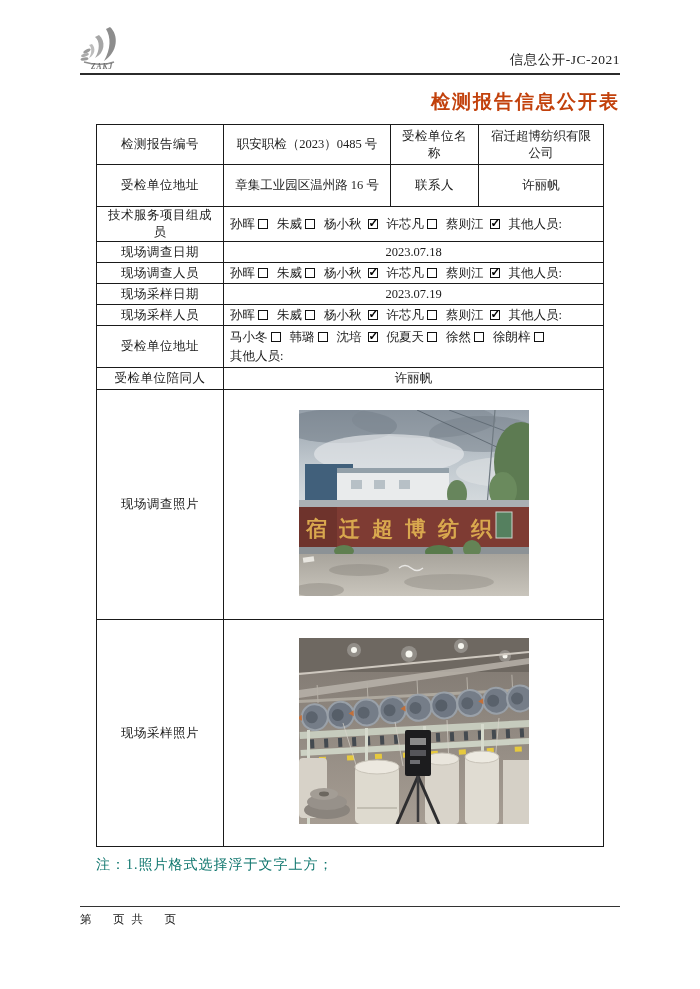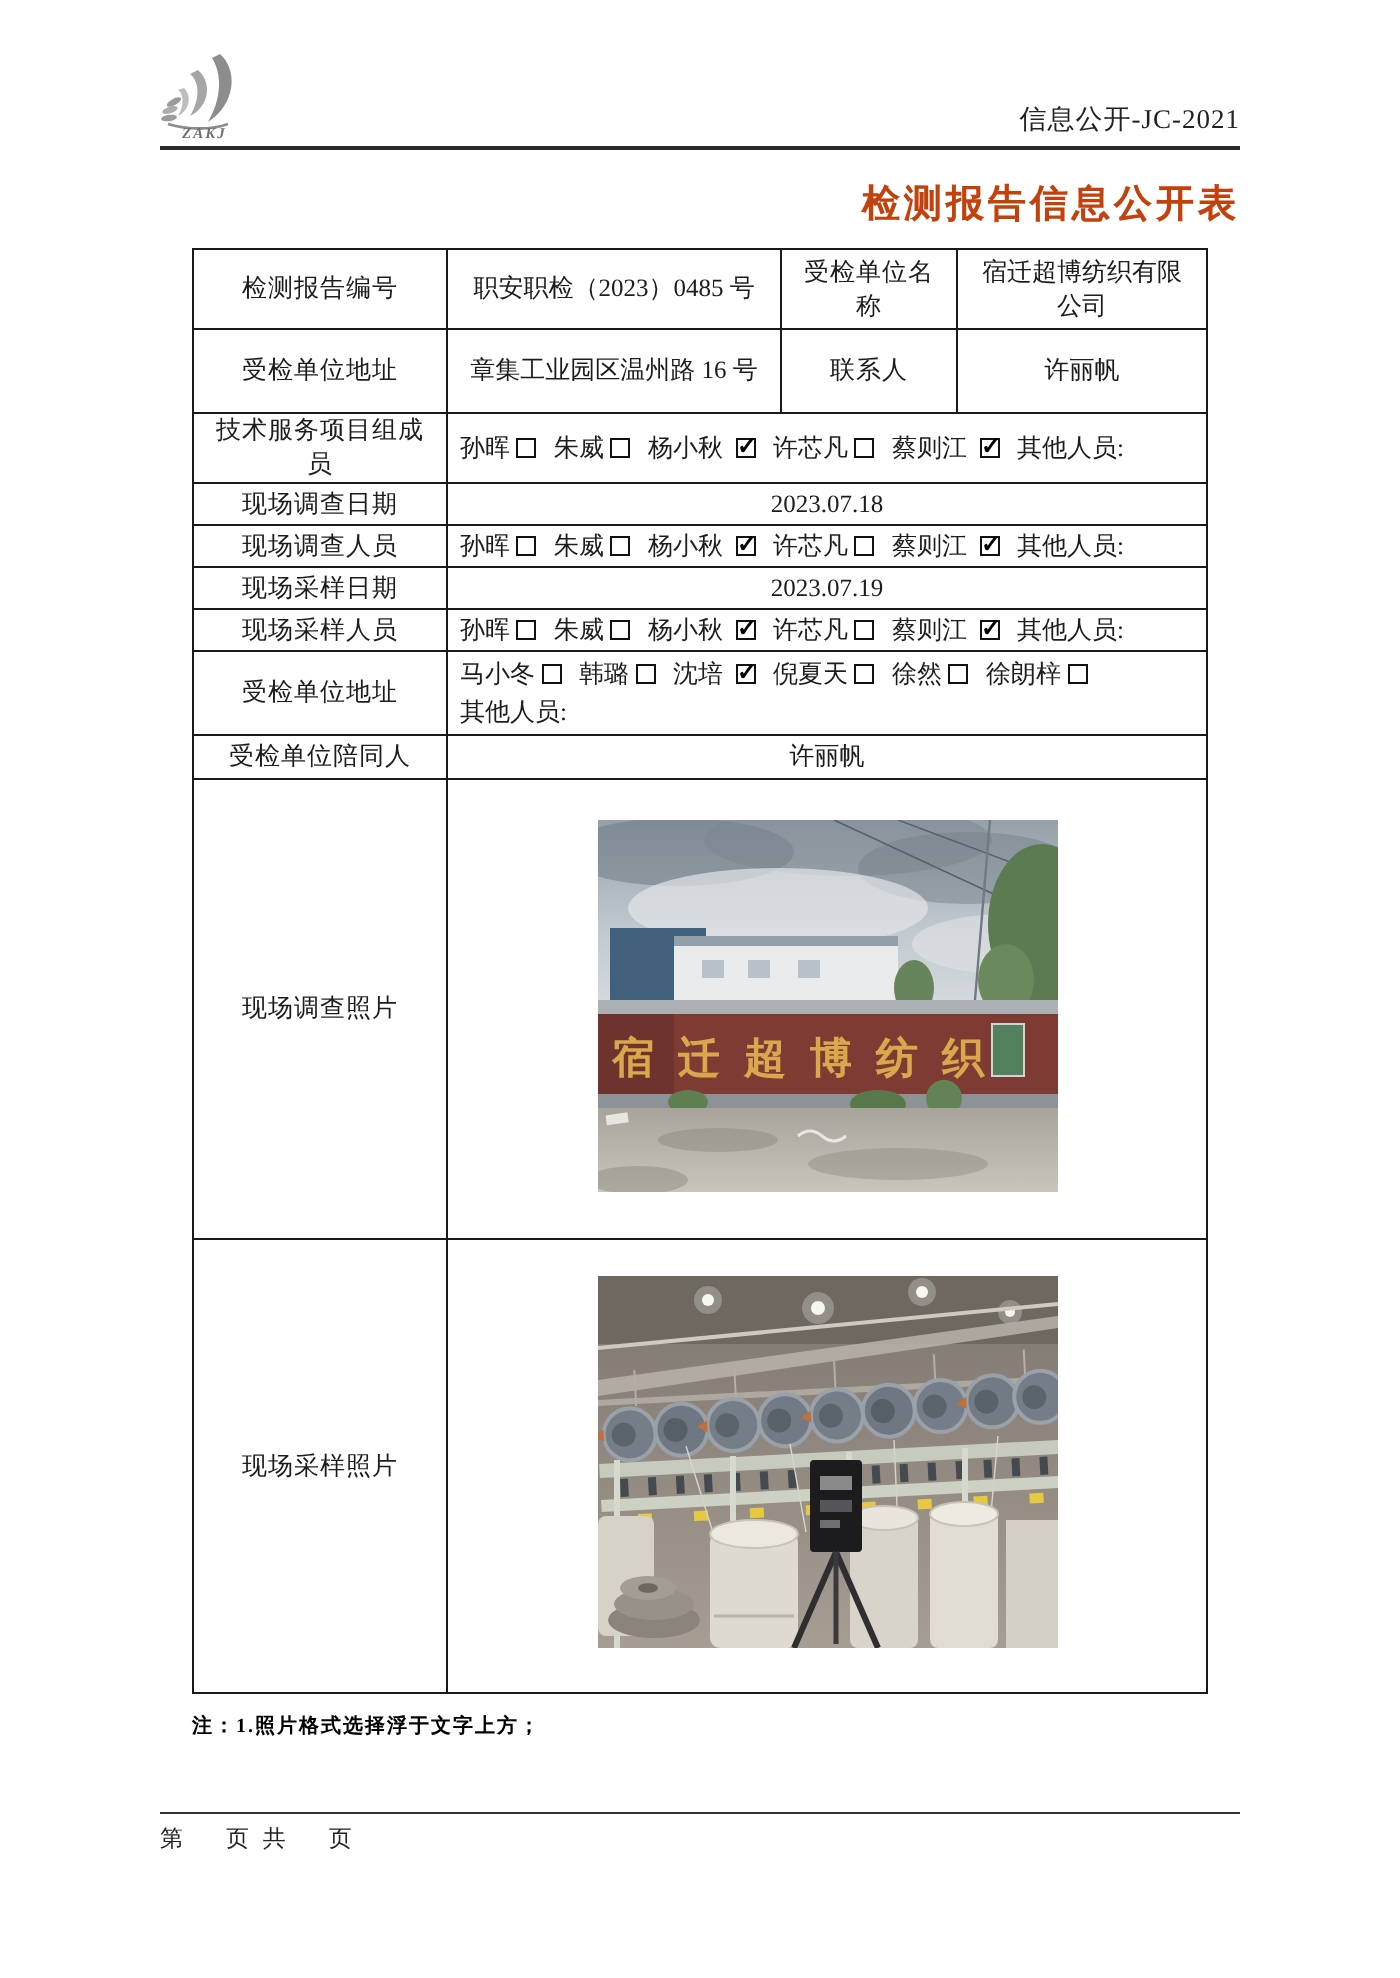--- a/index.html
+++ b/index.html
@@ -50,21 +50,21 @@
     border:1.5px solid #111; margin-left:3px; vertical-align:-1px; position:relative;
   }
   .cb.checked { margin-left:6px; }
   .cb.checked::after {
     content:"\2713"; position:absolute; left:0px; top:-4px;
     font-size:12px; font-weight:bold; color:#000;
   }
   .labline2 { margin-top:2px; }
 
   
-  .note { font-size:10px; margin:9px 0 0 16px; letter-spacing:1px; color:#000000;font-weight:bold; }
+  .note { font-size:14px; margin:9px 0 0 16px; letter-spacing:1px; color:#0f766e; }
   .footer {
     position:absolute; left:80px; width:540px; top:906px;
     border-top:1.5px solid #333; padding-top:5px;
   }
   .pageno { font-size:11.5px; white-space:pre; letter-spacing:2px; color:#222; }
 </style>
 </head>
 <body>
 
 <div class="page">

